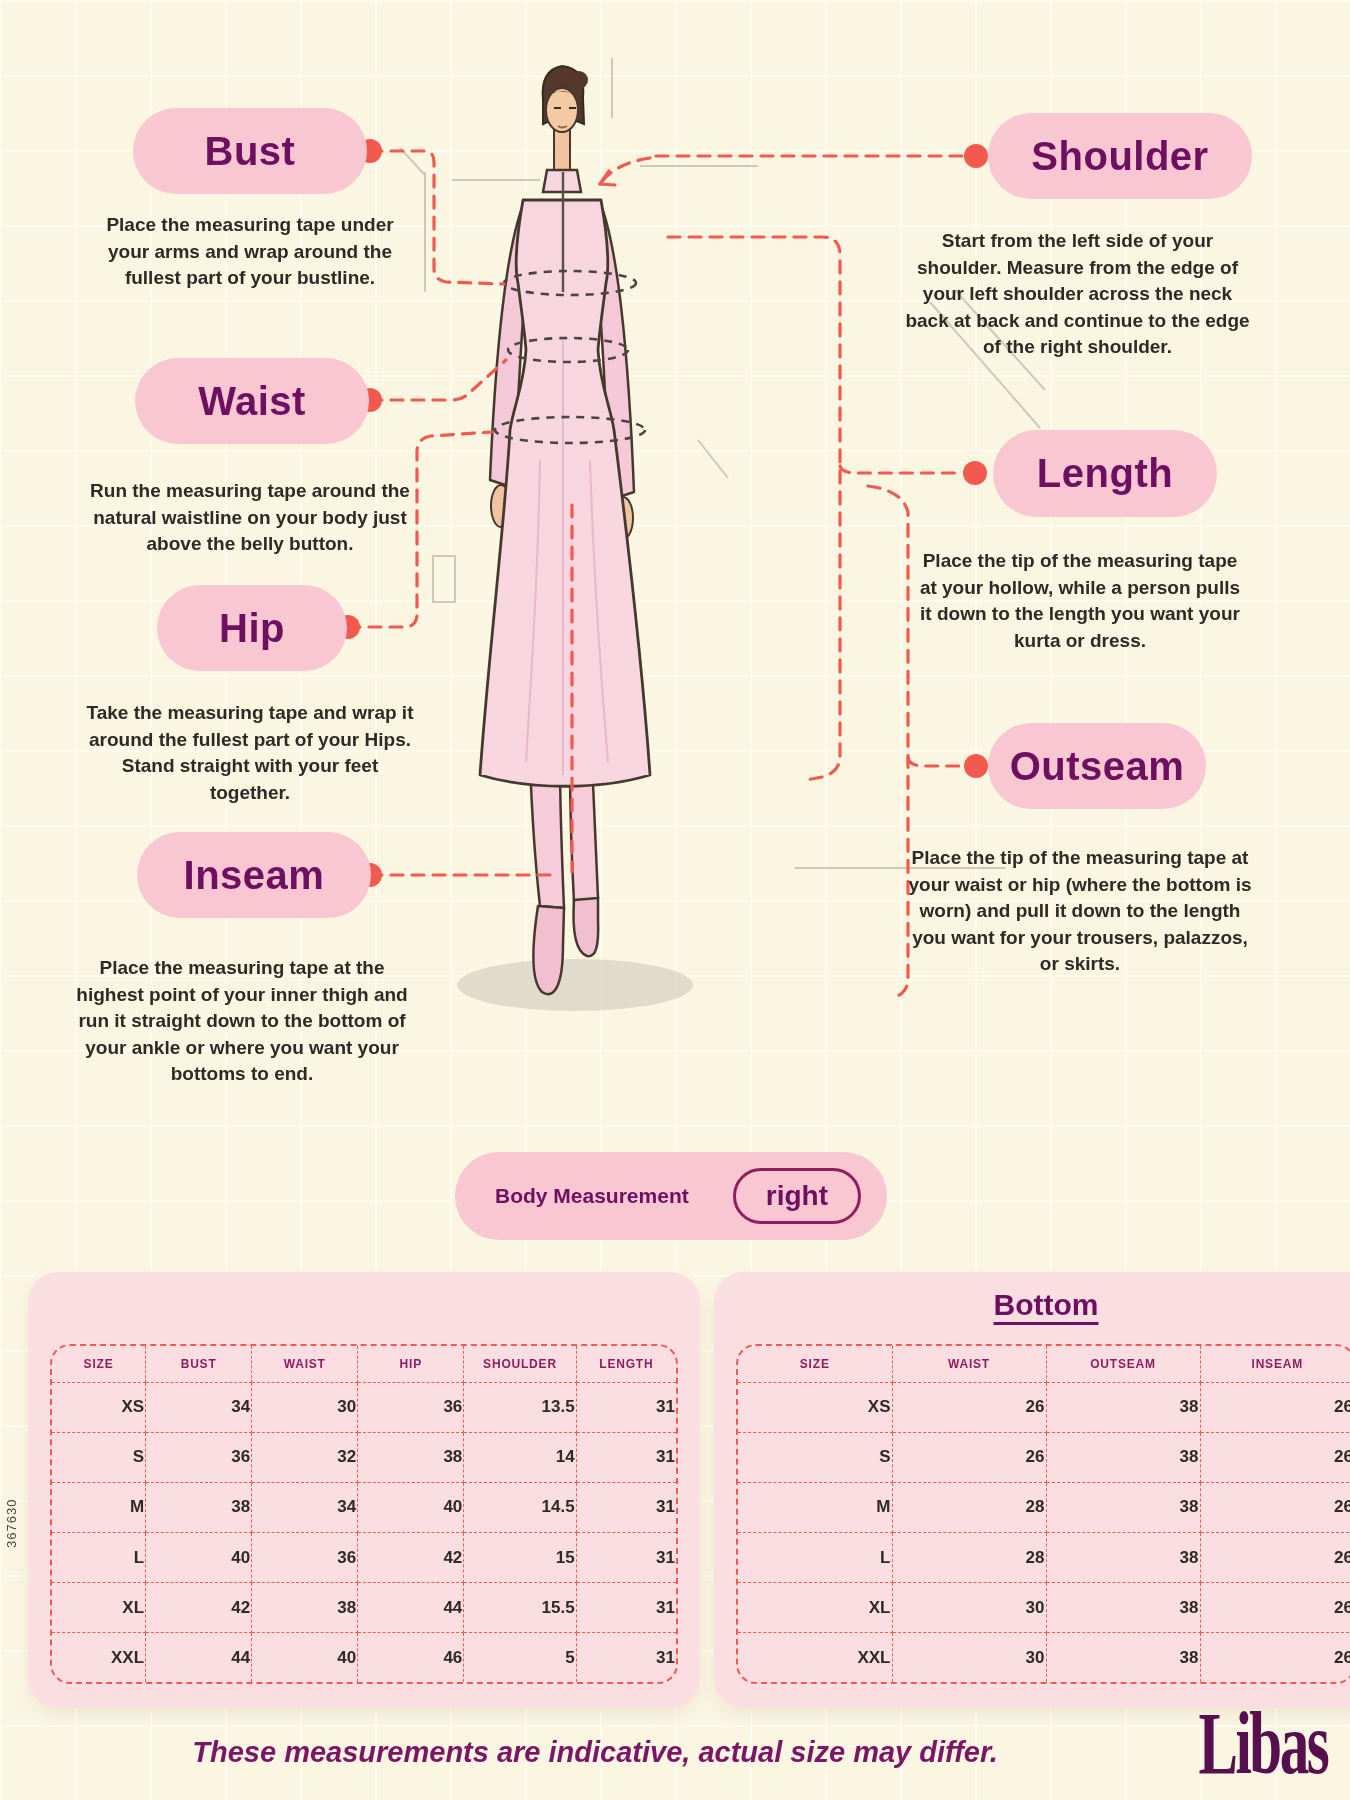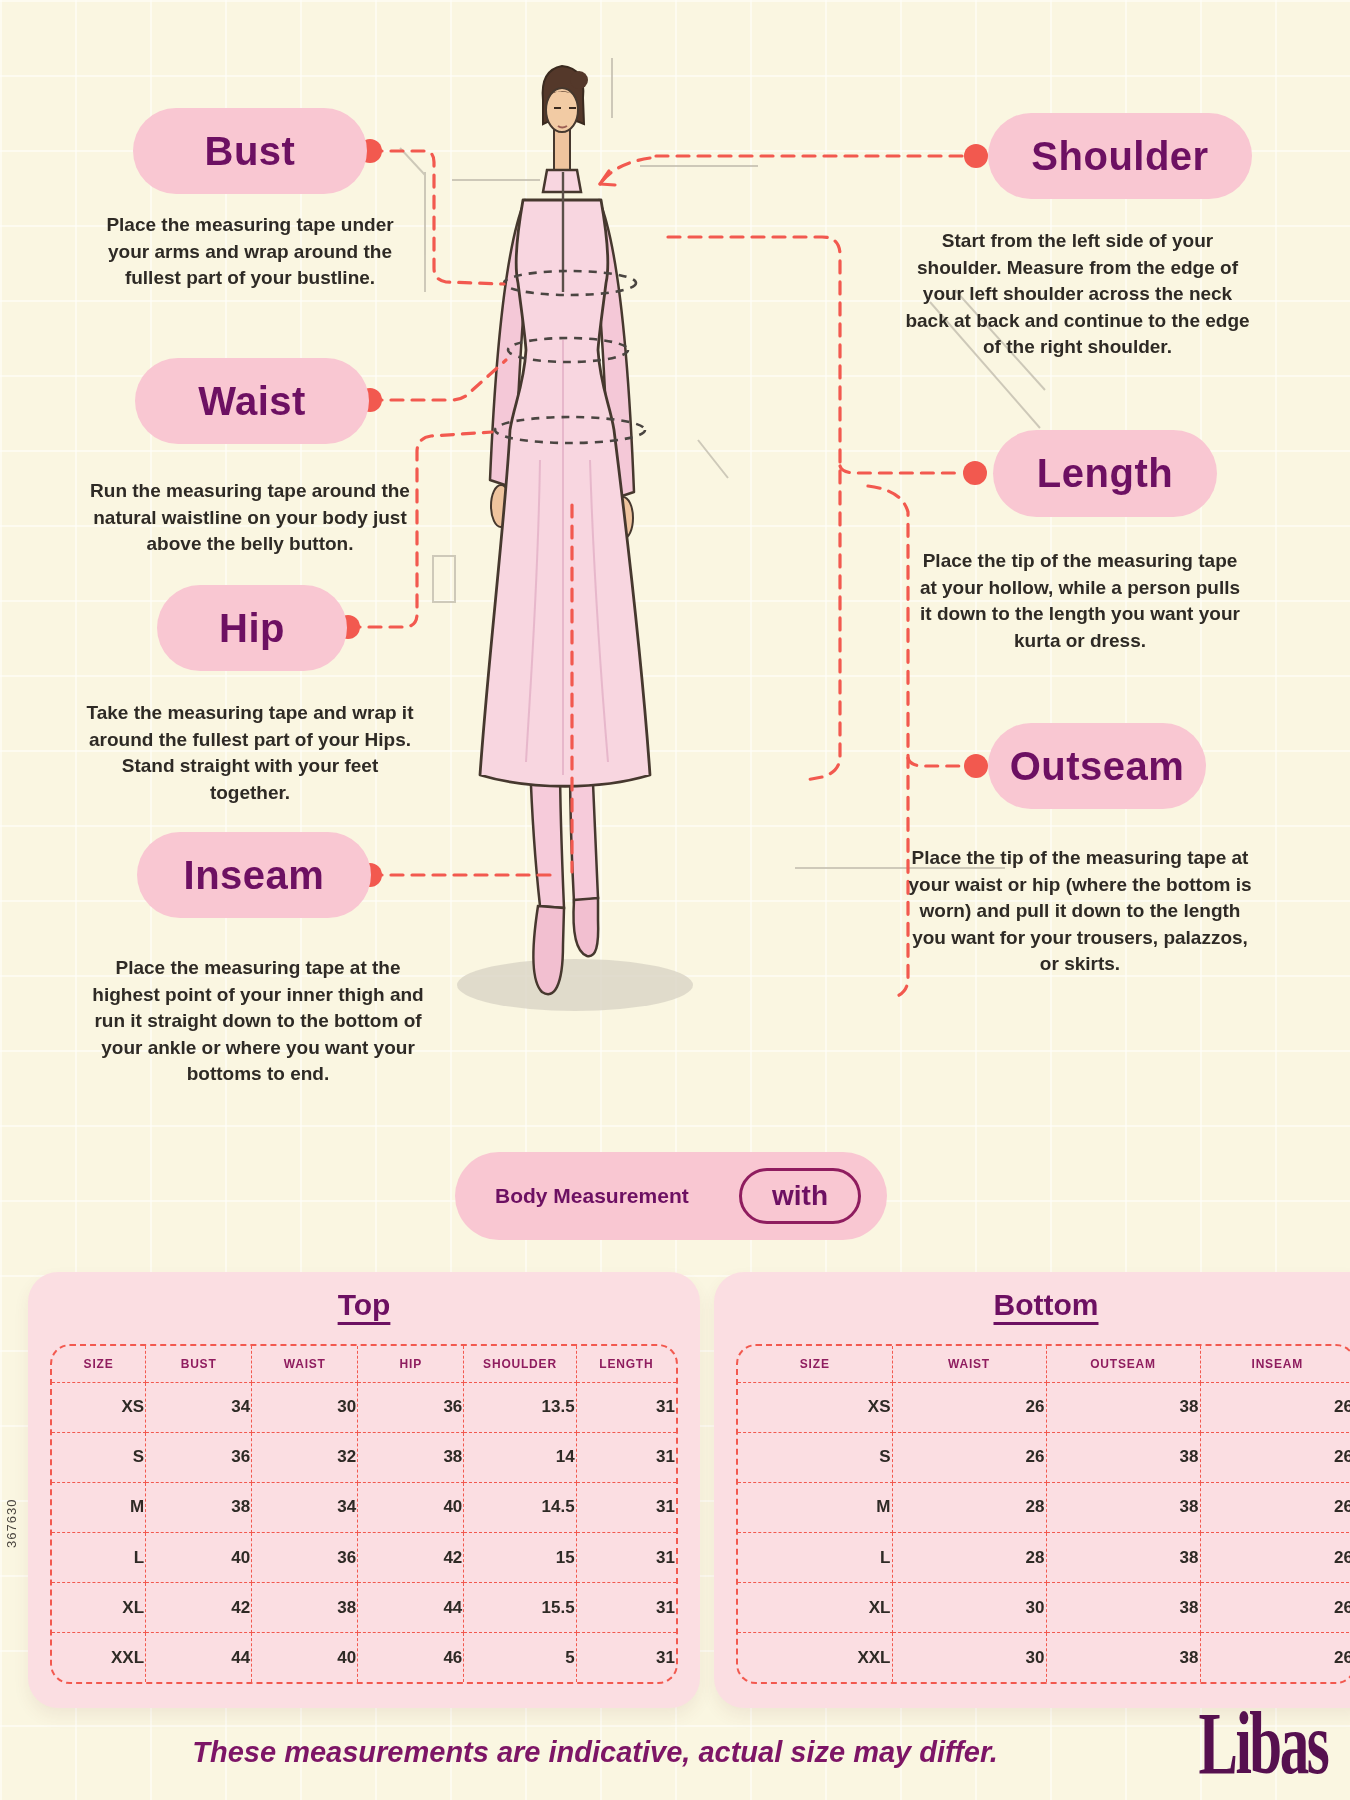--- a/index.html
+++ b/index.html
@@ -166,44 +166,43 @@
 <div class="desc" style="left:85px;top:478px;width:330px;">Run the measuring tape around the natural waistline on your body just above the belly button.</div>
 
 <div class="pill" style="left:157px;top:585px;width:190px;height:86px;">
   <span>Hip</span>
 </div>
 <div class="desc" style="left:85px;top:700px;width:330px;">Take the measuring tape and wrap it around the fullest part of your Hips. Stand straight with your feet together.</div>
 
 <div class="pill" style="left:137px;top:832px;width:234px;height:86px;">
   <span>Inseam</span>
 </div>
-<div class="desc" style="left:83px;top:955px;width:350px;">Place the measuring tape at the highest point of your inner thigh and run it straight down to the bottom of your ankle or where you want your bottoms to end.</div>
+<div class="desc" style="left:67px;top:955px;width:350px;">Place the measuring tape at the highest point of your inner thigh and run it straight down to the bottom of your ankle or where you want your bottoms to end.</div>
 
 <div class="pill" style="left:988px;top:113px;width:264px;height:86px;">
   <span>Shoulder</span>
 </div>
 <div class="desc" style="left:905px;top:228px;width:345px;">Start from the left side of your shoulder. Measure from the edge of your left shoulder across the neck back at back and continue to the edge of the right shoulder.</div>
 
 <div class="pill" style="left:993px;top:430px;width:224px;height:87px;">
   <span>Length</span>
 </div>
 <div class="desc" style="left:915px;top:548px;width:330px;">Place the tip of the measuring tape at your hollow, while a person pulls it down to the length you want your kurta or dress.</div>
 
 <div class="pill" style="left:988px;top:723px;width:218px;height:86px;">
   <span>Outseam</span>
 </div>
 <div class="desc" style="left:905px;top:845px;width:350px;">Place the tip of the measuring tape at your waist or hip (where the bottom is worn) and pull it down to the length you want for your trousers, palazzos, or skirts.</div>
 
 <div class="measure-bar">
   <span class="label">Body Measurement</span>
-  <button class="unit-toggle">with</button>
+  <button class="unit-toggle">right</button>
 </div>
 
 <div class="card" style="left:28px;top:1272px;width:672px;height:436px;">
-  <div class="title">Top</div>
   <div class="tblwrap">
     <table class="sizes">
       <colgroup>
           <col style="width:15%">
           <col style="width:17%">
           <col style="width:17%">
           <col style="width:17%">
           <col style="width:18%">
           <col style="width:16%">
         </colgroup>

